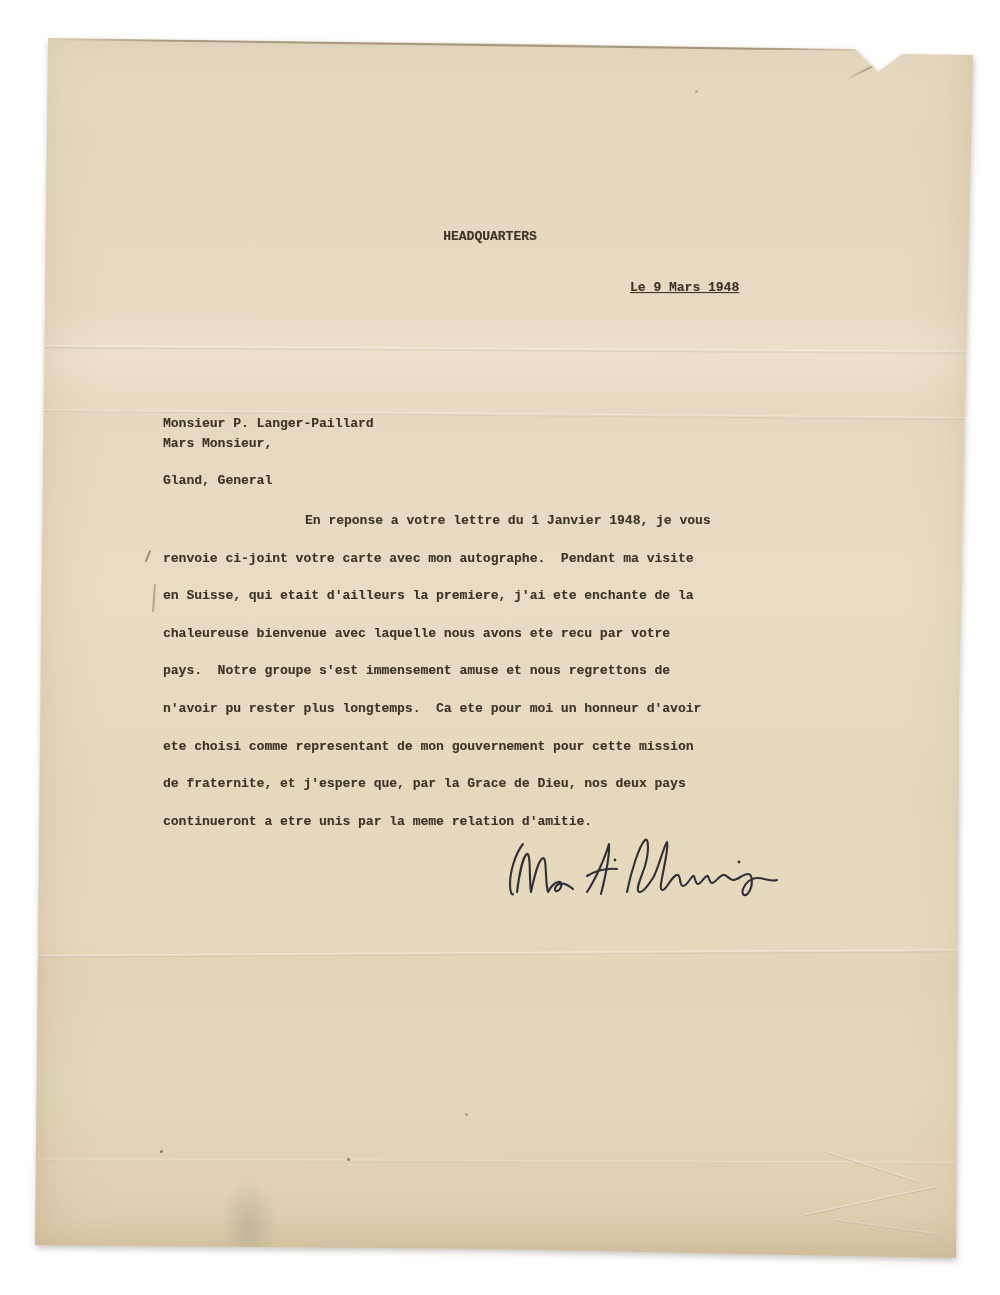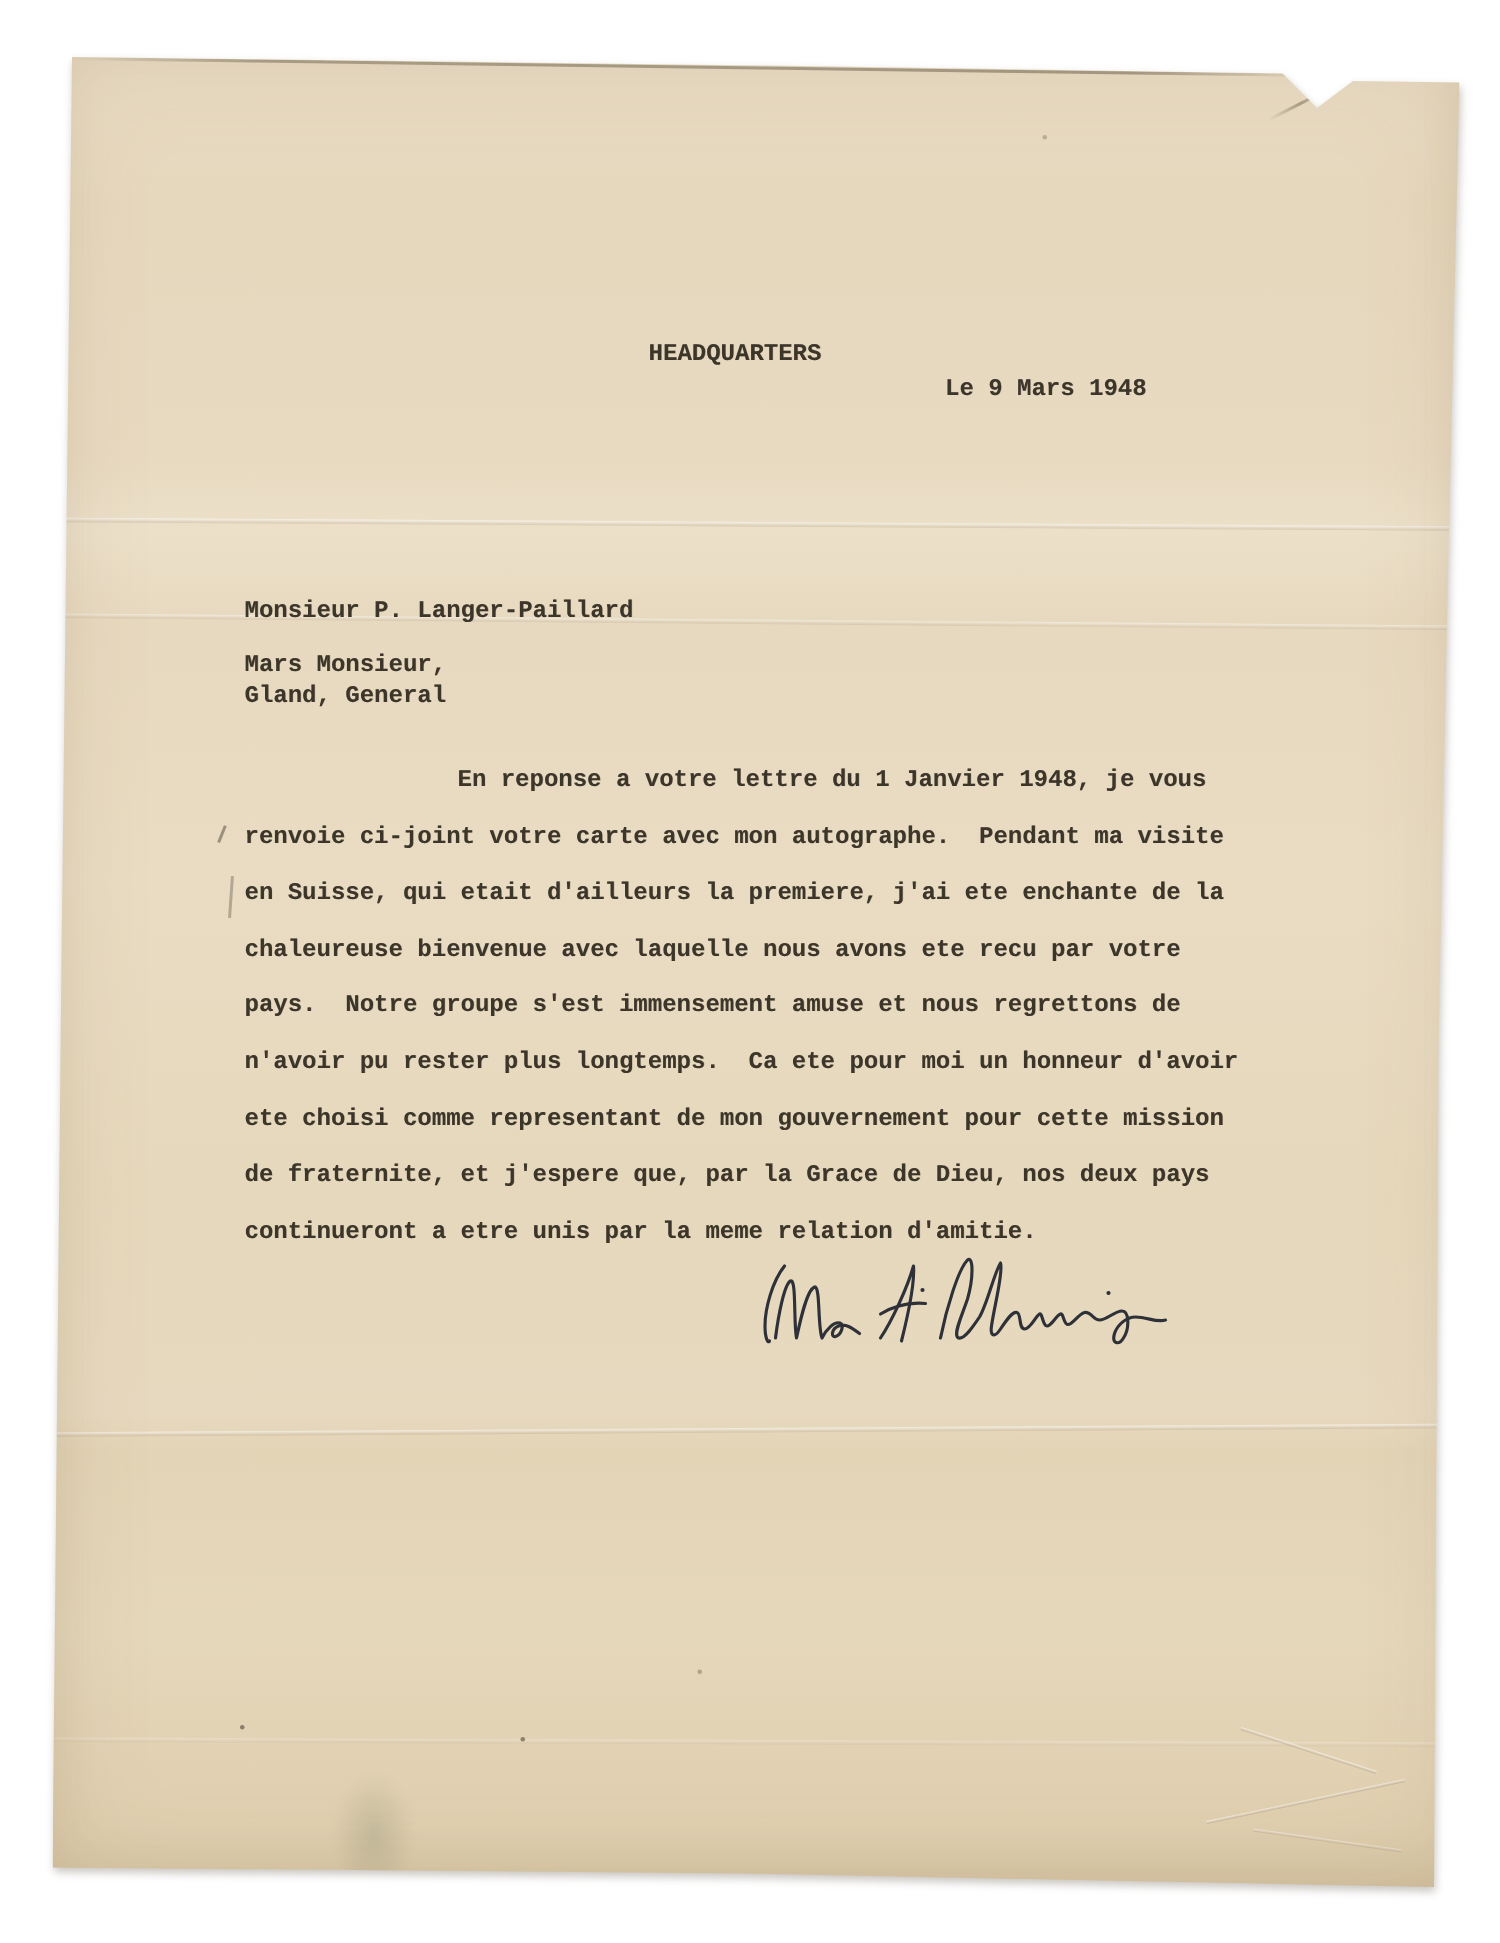--- a/index.html
+++ b/index.html
@@ -62,27 +62,27 @@
     border-radius:50%;
     background:radial-gradient(closest-side,rgba(120,132,100,0.26),rgba(120,132,100,0) 75%);
     filter:blur(2px);
   }
   .speck{position:absolute;width:3px;height:3px;border-radius:50%;background:rgba(70,58,44,0.55);}
   .pencil-mark{position:absolute;background:rgba(90,82,70,0.55);}
   .pm-1{left:112px;top:512px;width:1.5px;height:12px;transform:rotate(22deg);}
   .pm-2{left:118px;top:546px;width:1.5px;height:28px;transform:rotate(4deg);opacity:.7;}
 
   .typed{
-    color:#3c352a;font-size:16px;font-weight:700;
+    color:#3c352a;font-size:13px;font-weight:700;
     text-shadow:0.3px 0.3px 0 rgba(60,50,40,0.35);
     white-space:pre;
   }
   .letterhead{position:absolute;left:0;top:151px;width:910px;text-align:center;line-height:19px;}
-  .date-line{position:absolute;left:595px;top:212px;line-height:19px;}
-  .recipient{position:absolute;left:128px;top:322px;line-height:19px;}
+  .date-line{position:absolute;left:595px;top:240px;line-height:19px;text-decoration:underline;}
+  .recipient{position:absolute;left:128px;top:338px;line-height:19px;}
   .salutation{position:absolute;left:128px;top:396px;line-height:19px;}
   .body{position:absolute;left:128px;top:464px;width:720px;line-height:37.6px;}
   .body .body-line{white-space:pre;}
   .body .body-line:first-child{text-indent:142px;}
   .signature-svg{position:absolute;left:468px;top:796px;width:280px;height:74px;}
   .sig-block{position:absolute;left:423px;top:860px;width:300px;text-align:center;line-height:22px;}
 </style>
 </head>
 <body>
 

